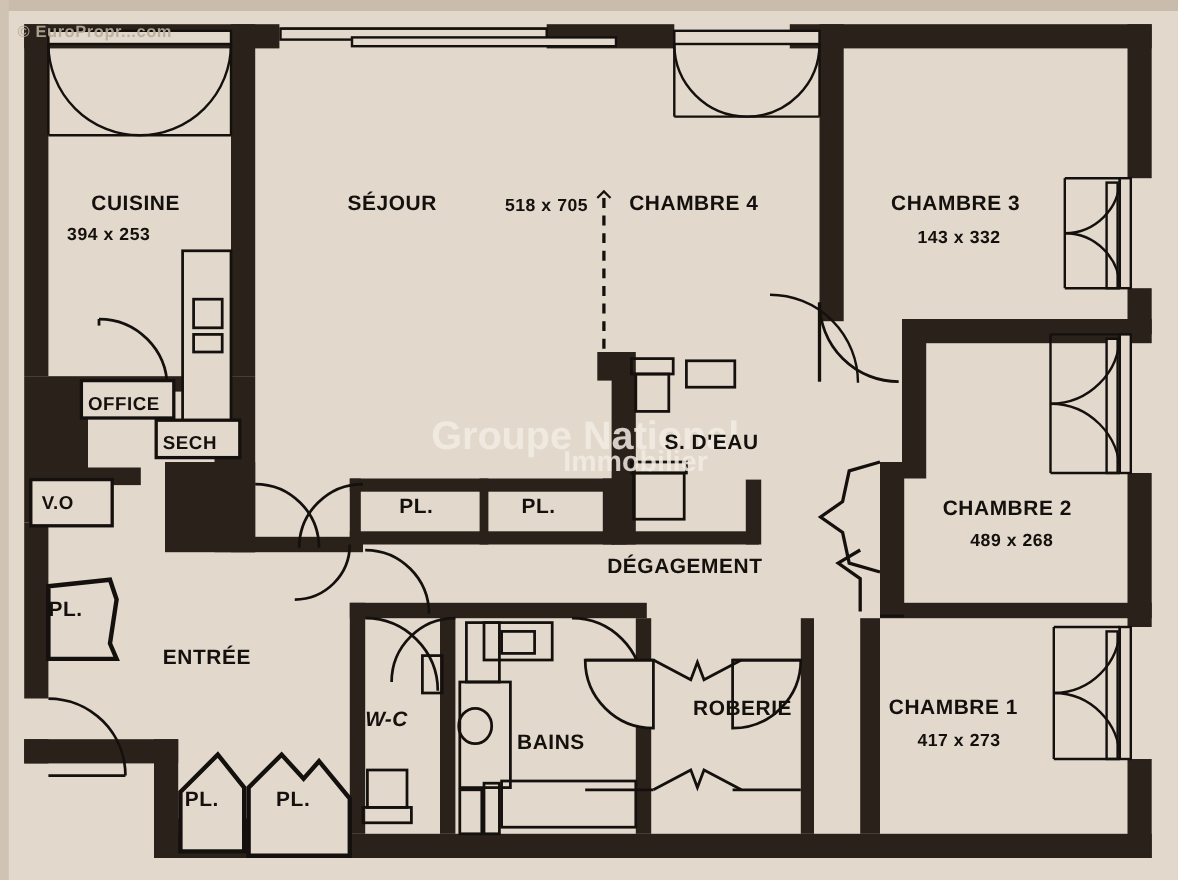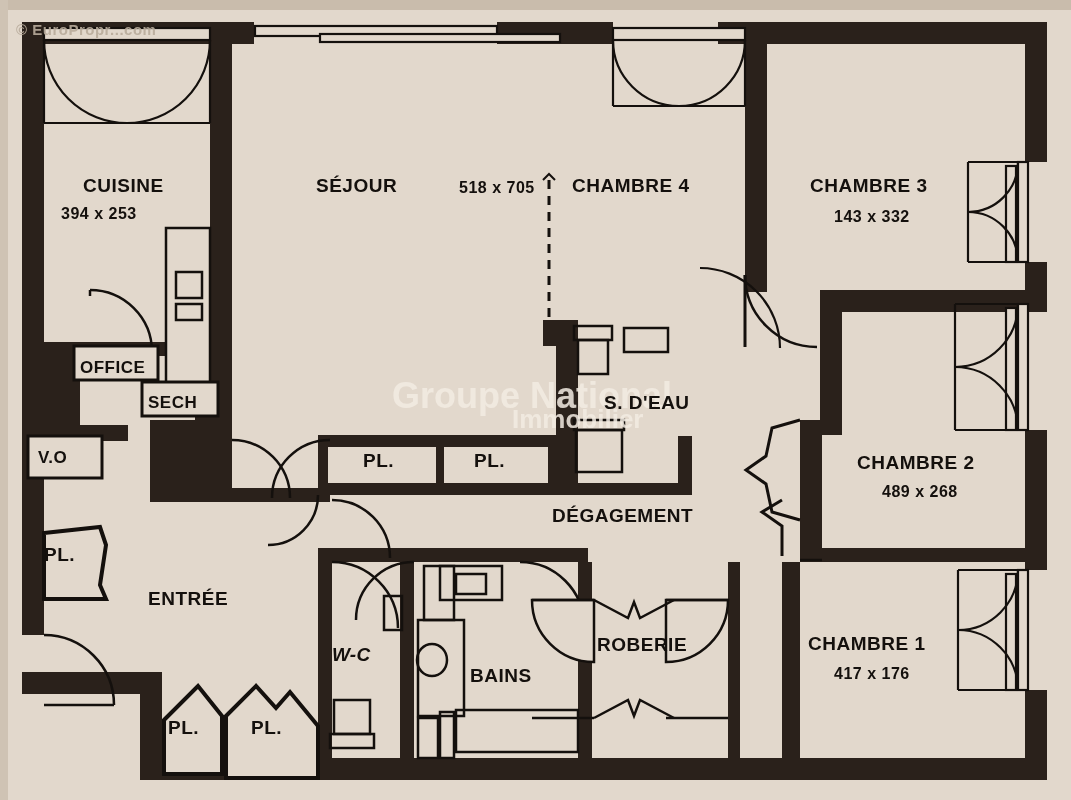--- a/index.html
+++ b/index.html
@@ -259,31 +259,31 @@
 
   <div class="label rname" style="left:572px;top:175px;">CHAMBRE 4</div>
 
   <div class="label rname" style="left:810px;top:175px;">CHAMBRE 3</div>
   <div class="label rdim" style="left:834px;top:208px;">143 x 332</div>
 
   <div class="label rname" style="left:857px;top:452px;">CHAMBRE 2</div>
   <div class="label rdim" style="left:882px;top:483px;">489 x 268</div>
 
   <div class="label rname" style="left:808px;top:633px;">CHAMBRE 1</div>
-  <div class="label rdim" style="left:834px;top:665px;">417 x 176</div>
+  <div class="label rdim" style="left:834px;top:665px;">417 x 273</div>
 
   <div class="label rsmall" style="left:80px;top:358px;">OFFICE</div>
   <div class="label rsmall" style="left:148px;top:393px;">SECH</div>
   <div class="label rsmall" style="left:38px;top:448px;">V.O</div>
 
   <div class="label rname" style="left:604px;top:392px;">S. D'EAU</div>
   <div class="label rname" style="left:552px;top:505px;">DÉGAGEMENT</div>
   <div class="label rname" style="left:148px;top:588px;">ENTRÉE</div>
   <div class="label rname" style="left:332px;top:644px;font-style:italic;">W-C</div>
   <div class="label rname" style="left:470px;top:665px;text-align:right;">BAINS</div>
-  <div class="label rname" style="left:597px;top:634px;">ROBERIE</div>
+  <div class="label rname" style="left:597px;top:634px;padding-left:33px;">ROBERIE</div>
 
   <div class="label rname" style="left:363px;top:450px;">PL.</div>
   <div class="label rname" style="left:474px;top:450px;">PL.</div>
   <div class="label rname" style="left:44px;top:544px;">PL.</div>
   <div class="label rname" style="left:168px;top:717px;">PL.</div>
   <div class="label rname" style="left:251px;top:717px;">PL.</div>
 </div>
 
 </body></html>

